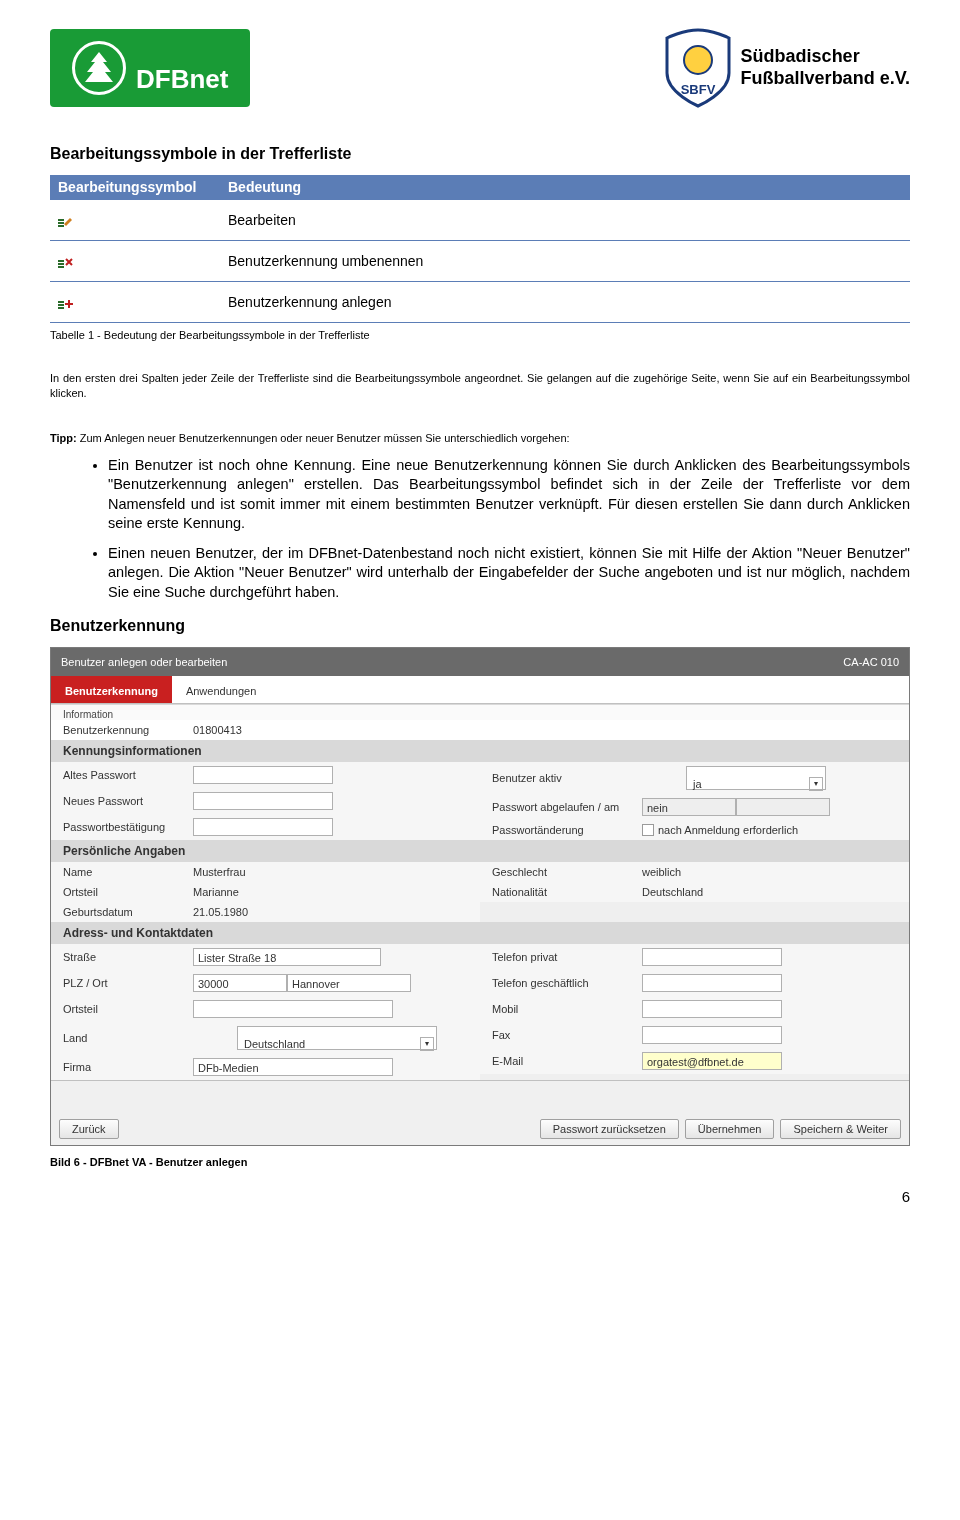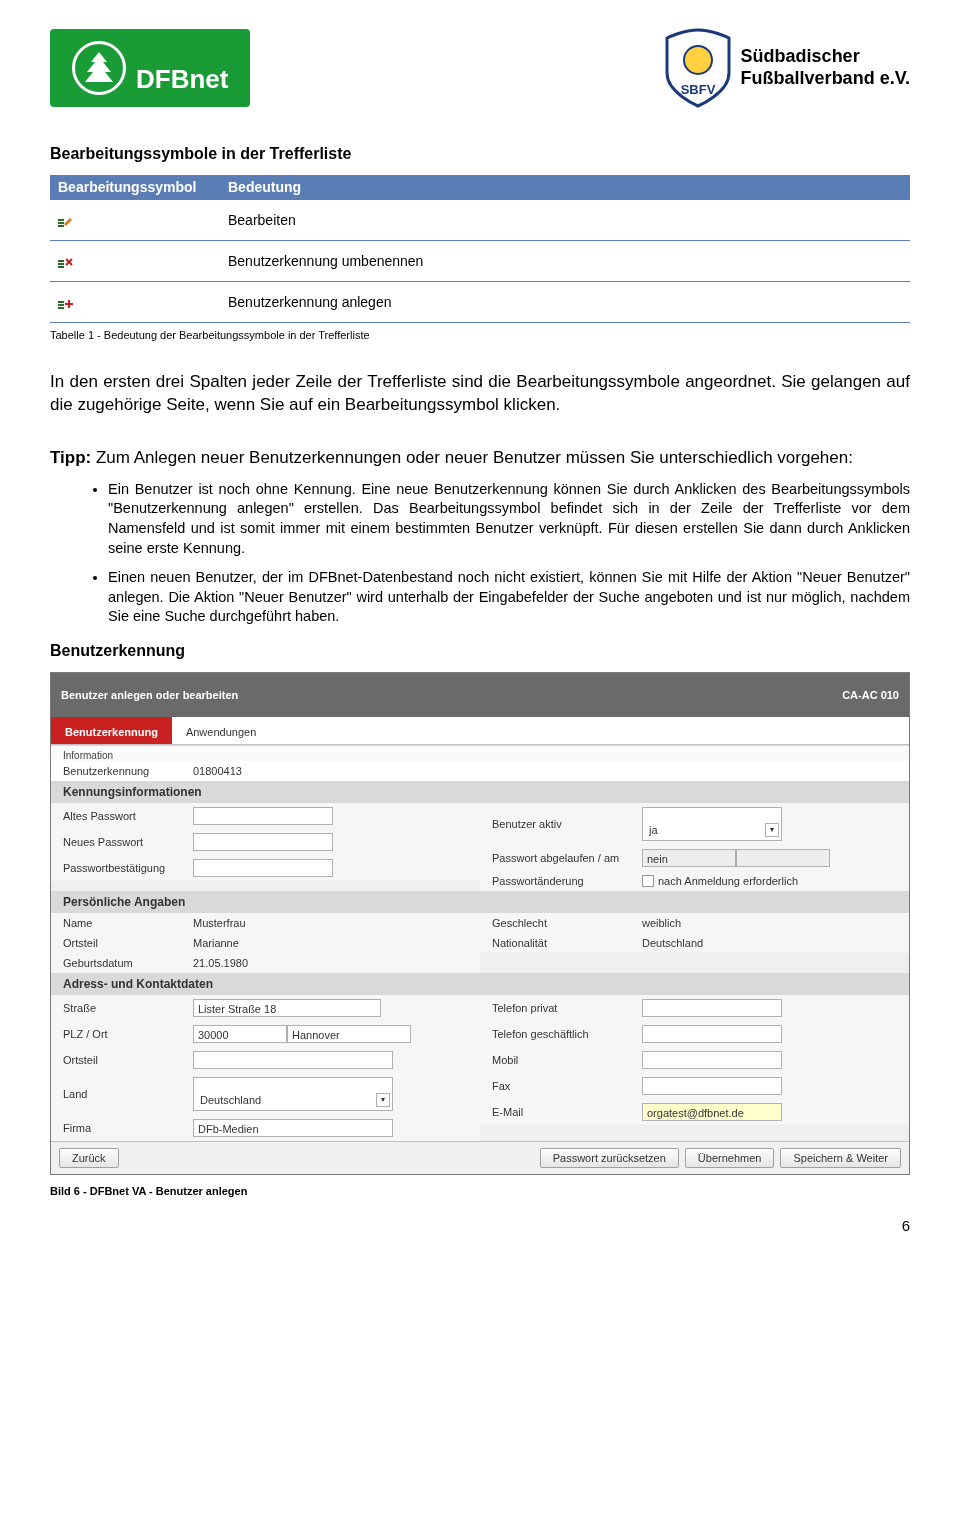--- a/index.html
+++ b/index.html
@@ -18,45 +18,45 @@
   .logo-sbfv { display:flex; align-items:center; gap:8px; }
   .logo-sbfv .crest { width:70px; height:80px; }
   .logo-sbfv .txt { font-size:18px; font-weight:bold; line-height:1.2;}
   h2.section-title { font-size:16px; font-weight:bold; margin: 15px 0 12px; }
   .symbols-table { width:100%; border-collapse:collapse; }
   .symbols-table th { background:#5b7db6; color:#fff; text-align:left; padding:4px 8px; font-weight:bold; font-size:14px;}
   .symbols-table td { border-top:1px solid #5b7db6; border-bottom:1px solid #5b7db6; padding:12px 8px; font-size:14px;}
   .symbols-table td.icon-cell { width:170px;}
   .mini-icon { display:inline-block; width:16px; height:12px; vertical-align:middle; }
   .caption { font-size:11px; margin:6px 0 18px; }
-  p.body { text-align: justify; margin-bottom:10px; line-height:1.35; font-size:17px;margin-top:30px;}
+  p.body { text-align: justify; margin-bottom:10px; line-height:1.35; font-size:11px;margin-top:30px;}
   ul.body { list-style: disc; padding-left: 58px; }
   ul.body li { text-align: justify; margin-bottom:10px; line-height:1.35; font-size:14.5px;}
   .screenshot { border:1px solid #7a7a7a; background:#efefef; margin-top:6px; font-size:11px; color:#333;}
-  .ss-header { background:#6a6a6a; color:#fff; padding:16px 10px; display:flex; justify-content:space-between; font-weight:bold;align-items:center;}
+  .ss-header { background:#6a6a6a; color:#fff; padding:8px 10px; display:flex; justify-content:space-between; font-weight:normal;align-items:center;}
   .ss-tabs { display:flex; background:#fff; border-bottom:1px solid #c0c0c0;}
   .ss-tab { padding:6px 14px; font-size:11px; color:#333; cursor:default; border-top:3px solid transparent;}
   .ss-tab.active { background:#c92020; color:#fff; font-weight:bold;}
   .ss-infolabel { padding:4px 12px 0; font-size:10px; color:#444; border-top:1px solid #d9d9d9; background:#fafafa;}
   .ss-row { display:flex; padding:4px 12px; align-items:center; background:#f6f6f6;}
   .ss-row.white { background:#fff; }
   .ss-section { background:#d9d9d9; padding:4px 12px; font-weight:bold; font-size:12px; }
   .ss-label { width:130px; color:#333;}
   .ss-val { width:170px; }
   .ss-label2 { width:150px; color:#333;}
   .ss-input { display:inline-block; background:#fff; border:1px solid #b0b0b0; height:18px; width:140px; padding:0 4px; font-size:11px; line-height:18px; vertical-align:middle;}
   .ss-input.ro { background:#eee; }
   .ss-input.wide { width:220px; }
   .ss-input.small { width:94px; }
-  .ss-dropdown { display:inline-flex; background:#fff; border:1px solid #b0b0b0; height:34px; width:140px; align-items:center; justify-content:space-between; padding:12px 2px 0 6px; font-size:11px;}
+  .ss-dropdown { display:inline-flex; background:#fff; border:1px solid #b0b0b0; height:24px; width:140px; align-items:center; justify-content:space-between; padding:12px 2px 0 6px; font-size:11px;margin-left:44px;}
   .ss-dropdown .arrow { width:14px; height:14px; border:1px solid #b0b0b0; text-align:center; line-height:12px; font-size:8px;}
   .ss-twocol { display:flex; }
   .ss-col { flex:1; }
   .ss-actions { background:#f0f0f0; padding:6px 8px; display:flex; gap:6px; border-top:1px solid #c0c0c0;}
-  .ss-btn { background:linear-gradient(#fdfdfd,#e5e5e5); border:1px solid #a0a0a0; padding:3px 12px; font-size:11px; color:#333; border-radius:2px; cursor:default;}
+  .ss-btn { background:linear-gradient(#fdfdfd,#e5e5e5); border:1px solid #a0a0a0; padding:3px 12px; font-size:11px; color:#333; border-radius:2px; cursor:default;margin-top:32px;}
   .spacer { flex:1; }
   .page-num { text-align:right; margin-top:20px; font-size:15px;}
   .chk { display:inline-block; width:12px; height:12px; border:1px solid #9a9a9a; background:#fff; vertical-align:middle; margin-right:4px;}
 </style>
 </head>
 <body>
 
 <div class="header-logos">
   <div class="logo-dfbnet">
     <div class="eagle">

